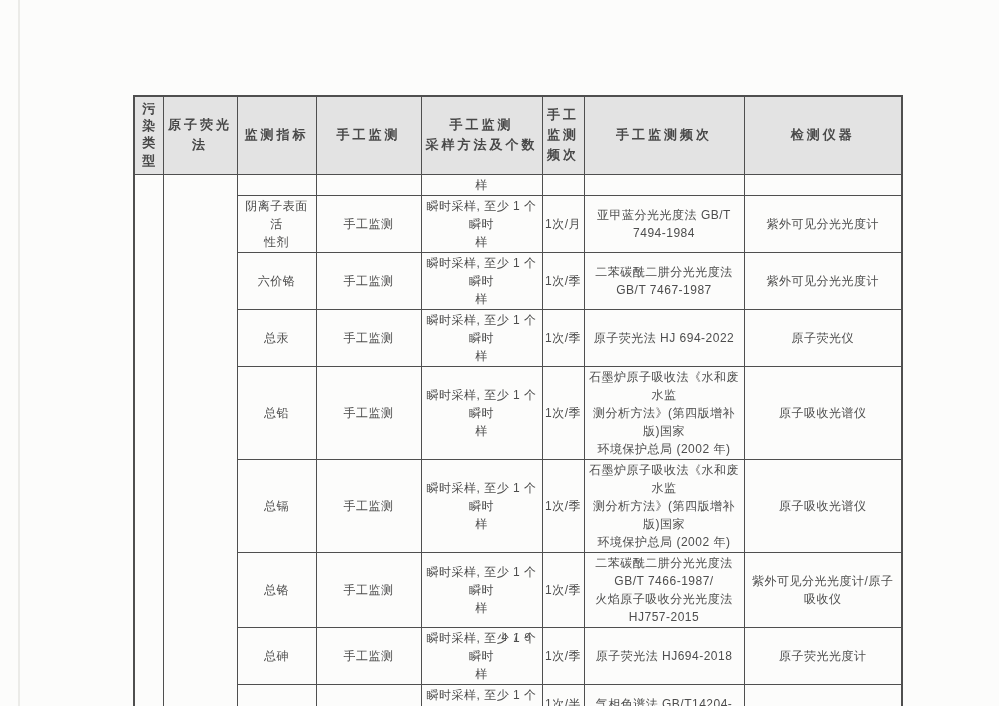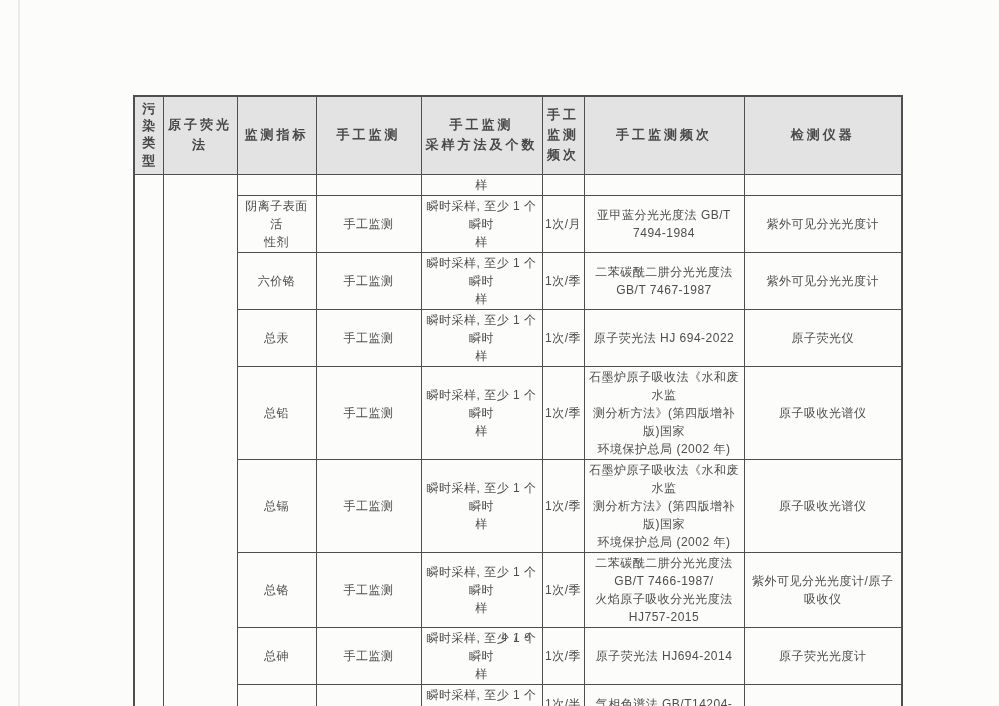--- a/index.html
+++ b/index.html
@@ -181,21 +181,21 @@
 火焰原子吸收分光光度法
 HJ757-2015</td>
         <td class="xs">紫外可见分光光度计/原子吸收仪</td>
       </tr>
       <tr class="rE">
         <td>总砷</td>
         <td>手工监测</td>
         <td class="sm">瞬时采样, 至少 1 个瞬时
 样</td>
         <td>1次/季</td>
-        <td class="mth">原子荧光法 HJ694-2014</td>
+        <td class="mth">原子荧光法 HJ694-2018</td>
         <td class="mth">原子荧光光度计</td>
       </tr>
       <tr class="rF">
         <td>烷基汞</td>
         <td>手工监测</td>
         <td class="sm">瞬时采样, 至少 1 个瞬时
 样</td>
         <td class="sm">1次/半
 年</td>
         <td class="mth">气相色谱法 GB/T14204-1993</td>

